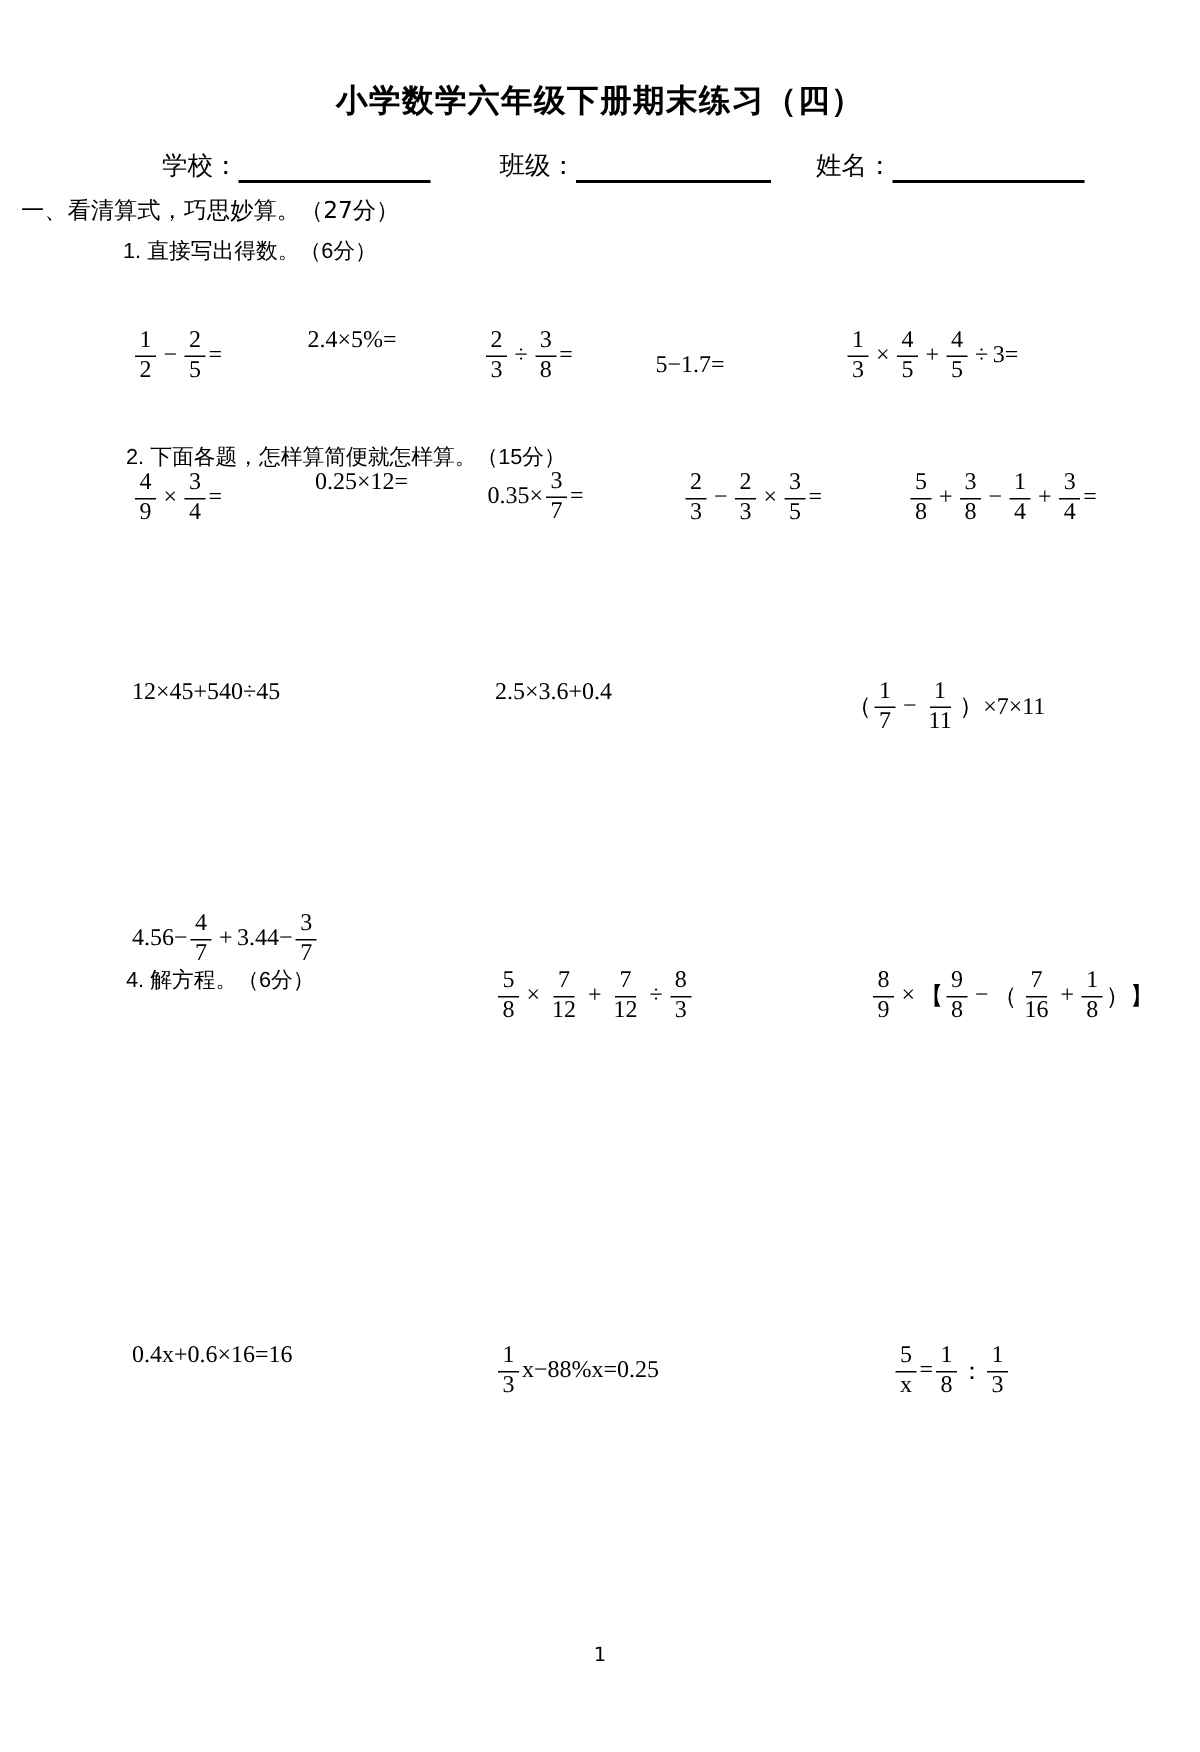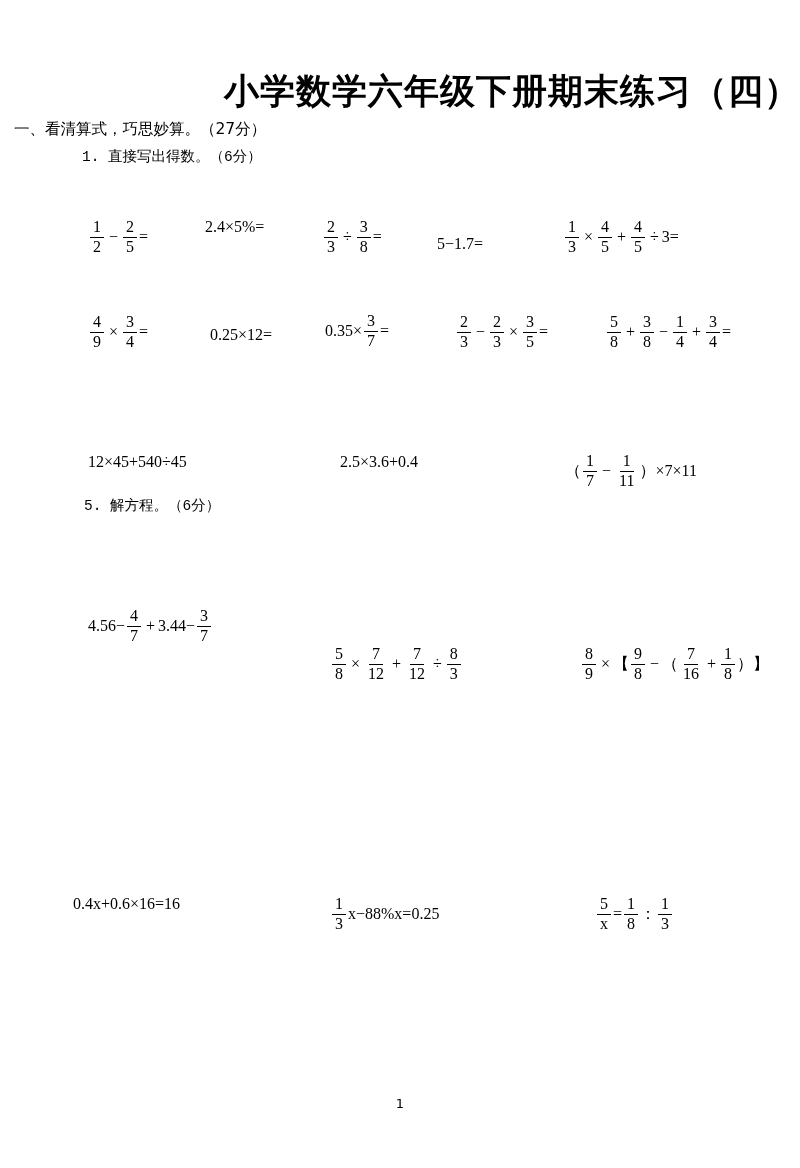--- a/index.html
+++ b/index.html
@@ -18,27 +18,27 @@
 
   .page {
     position: relative;
     width: 800px;
     height: 1168px;
     box-sizing: border-box;
   }
 
   
   .title {
-    text-align: right;
+    text-align: center;
     font-family: "DejaVu Sans", "Liberation Sans", sans-serif;
     font-weight: bold;
-    font-size: 35px;
+    font-size: 21px;
     letter-spacing: 1px;
     margin: 0;
-    padding-top: 72px;
+    padding-top: 56px;
     line-height: 1.1;
   }
 
   
   .header-row {
     display: flex;
     align-items: flex-end;
     padding: 20px 28px 0 108px;
     font-size: 17px;
   }
@@ -63,21 +63,21 @@
   .hdr-gap-b { width: 30px; }
 
   
   .sec-heading {
     font-family: "DejaVu Sans", "Liberation Sans", sans-serif;
     font-weight: normal;
     font-size: 15.5px;
     margin: 8px 0 0 14px;
   }
   .sub-heading {
-    font-family: Liberation Mono, monospace;
+    font-family: Liberation Sans, sans-serif;
     font-size: 14.5px;
     margin: 7px 0 0 82px;
   }
   .sub-heading.indent2 { margin-left: 84px; }
   .expr {
     display: inline-flex;
     align-items: center;
     font-size: 16px;
     white-space: nowrap;
     font-family: "Liberation Serif", "DejaVu Serif", serif;
@@ -125,20 +125,36 @@
     font-family: "DejaVu Sans", "Liberation Sans", sans-serif;
   }
 </style>
 </head>
 <body>
 
 <div class="page">
 
   <h1 class="title">小学数学六年级下册期末练习（四）</h1>
 
+  <div class="header-row">
+    <div class="hdr-field">
+      <span class="hdr-label">学校：</span>
+      <span class="hdr-line w1"></span>
+    </div>
+    <div class="hdr-gap-a"></div>
+    <div class="hdr-field">
+      <span class="hdr-label">班级：</span>
+      <span class="hdr-line w2"></span>
+    </div>
+    <div class="hdr-gap-b"></div>
+    <div class="hdr-field">
+      <span class="hdr-label">姓名：</span>
+      <span class="hdr-line w3"></span>
+    </div>
+  </div>
 
   <div class="sec-heading">一、看清算式，巧思妙算。（27分）</div>
 
   <div class="sub-heading">1. 直接写出得数。（6分）</div>
   <div id="p1r1">
       <div class="abs" style="left: 88px; top: 218px;"><div class="expr">
           <span class="frac">
             <span class="num">1</span>
             <span class="den">2</span>
           </span>
@@ -192,21 +208,21 @@
             <span class="num">4</span>
             <span class="den">9</span>
           </span>
           <span class="op">×</span>
           <span class="frac">
             <span class="num">3</span>
             <span class="den">4</span>
           </span>
           <span class="txt">=</span>
         </div></div>
-      <div class="abs" style="left: 210px; top: 326px;"><div class="expr">
+      <div class="abs" style="left: 210px; top: 313px;"><div class="expr">
           <span class="txt">0.25×12=</span>
         </div></div>
       <div class="abs" style="left: 325px; top: 313px;"><div class="expr">
           <span class="txt">0.35×</span>
           <span class="frac">
             <span class="num">3</span>
             <span class="den">7</span>
           </span>
           <span class="txt">=</span>
         </div></div>
@@ -244,25 +260,26 @@
           </span>
           <span class="op">+</span>
           <span class="frac">
             <span class="num">3</span>
             <span class="den">4</span>
           </span>
           <span class="txt">=</span>
         </div></div>
     </div>
 
+  <div class="sub-heading indent2" style="margin-top:118px">2. 下面各题，怎样算简便就怎样算。（15分）</div>
   <div id="p2r1">
       <div class="abs" style="left: 88px; top: 453px;"><div class="expr">
           <span class="txt">12×45+540÷45</span>
         </div></div>
-      <div class="abs" style="left: 340px; top: 453px;"><div class="expr">
+      <div class="abs" style="left: 330px; top: 453px;"><div class="expr">
           <span class="txt">2.5×3.6+0.4</span>
         </div></div>
       <div class="abs" style="left: 565px; top: 453px;"><div class="expr">
           <span class="txt">（</span>
           <span class="frac">
             <span class="num">1</span>
             <span class="den">7</span>
           </span>
           <span class="op">−</span>
           <span class="frac">
@@ -326,23 +343,23 @@
           </span>
           <span class="op">+</span>
           <span class="frac">
             <span class="num">1</span>
             <span class="den">8</span>
           </span>
           <span class="txt">）】</span>
         </div></div>
     </div>
 
-  <div class="sub-heading indent2" style="margin-top:330px">5. 解方程。（6分）</div>
+  <div class="sub-heading indent2" style="margin-top:330px">4. 解方程。（6分）</div>
   <div id="p3r1">
-      <div class="abs" style="left: 73px; top: 895px;"><div class="expr">
+      <div class="abs" style="left: 88px; top: 895px;"><div class="expr">
           <span class="txt">0.4x+0.6×16=16</span>
         </div></div>
       <div class="abs" style="left: 330px; top: 895px;"><div class="expr">
           <span class="frac">
             <span class="num">1</span>
             <span class="den">3</span>
           </span>
           <span class="txt">x−88%x=0.25</span>
         </div></div>
       <div class="abs" style="left: 595px; top: 895px;"><div class="expr">

